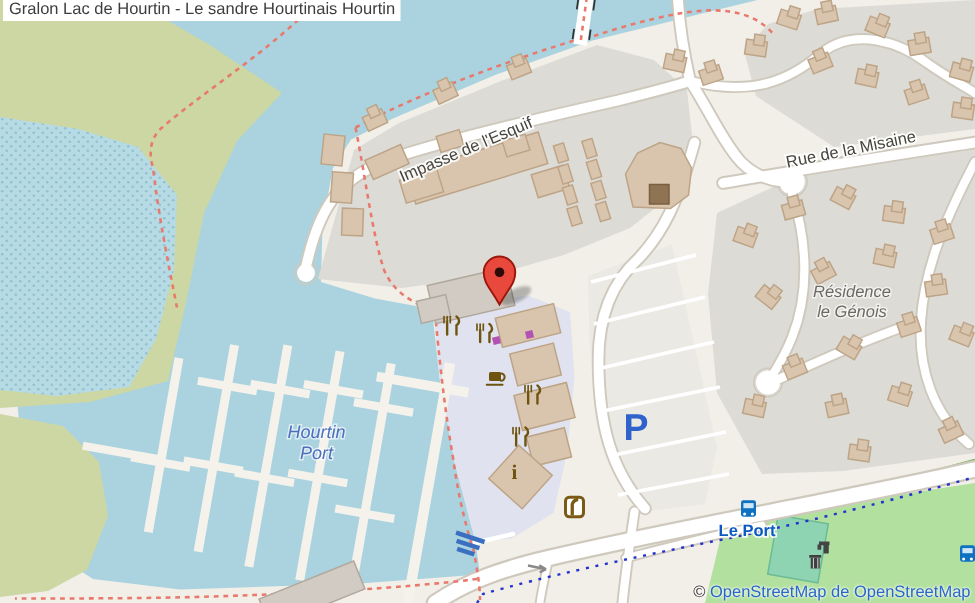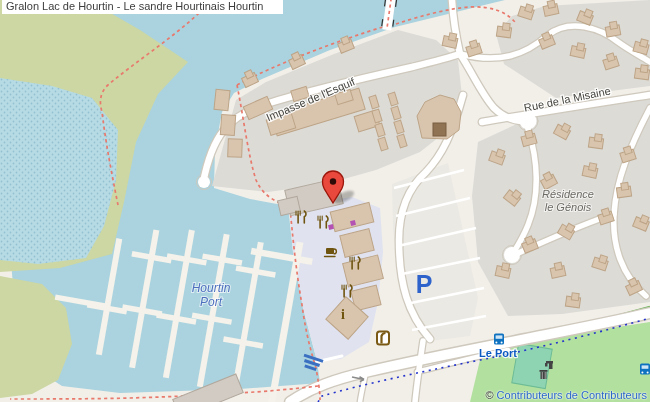--- a/index.html
+++ b/index.html
@@ -3,21 +3,21 @@
 <meta charset="utf-8">
 <style>
   html,body{margin:0;padding:0;}
   .stage{
     position:relative;width:650px;height:402px;overflow:hidden;
     font-family:"Liberation Sans",sans-serif;background:#f2efe9;
   }
   .stage svg{position:absolute;left:0;top:0;}
   .title-bar{
     position:absolute;left:2px;top:0;z-index:6;background:#ffffff;
-    color:#3d3d3d;font-size:11px;line-height:13px;padding:0 20px 1px 4px;
+    color:#3d3d3d;font-size:11px;line-height:13px;padding:0 4px 1px 4px;
     white-space:nowrap;
   }
   .attribution{
     position:absolute;right:3px;bottom:1px;z-index:6;font-size:11px;
     color:#333;white-space:nowrap;
     text-shadow:0 0 2px #fff,0 0 2px #fff;
   }
   .attribution .link{color:#2a66c8;}
   text{font-family:"Liberation Sans",sans-serif;}
   .street{fill:#45443f;font-size:11px;paint-order:stroke;stroke:rgba(255,255,255,.85);stroke-width:2.6px;}
@@ -312,15 +312,15 @@
 
   <g>
     <ellipse cx="344" cy="197" rx="11" ry="4.5" fill="#000" opacity="0.25" filter="url(#soft)" transform="rotate(-26 344 197)"></ellipse>
     <path d="M333,203 C326,191 322.5,188.5 322.5,181.5 A10.5,10.5 0 1 1 343.5,181.5 C343.5,188.5 340,191 333,203 Z" fill="#e9493d" stroke="#9b170c" stroke-width="1.3"></path>
     <circle cx="333" cy="181.5" r="3.2" fill="#2c0b08"></circle>
   </g>
 </svg>
 
 <div class="title-bar">Gralon Lac de Hourtin - Le sandre Hourtinais Hourtin</div>
 
-<div class="attribution"><span>©</span> <span class="link">Contributeurs de Contributeurs</span></div>
+<div class="attribution"><span>©</span> <span class="link">OpenStreetMap de OpenStreetMap</span></div>
 
 </div>
 
 </body></html>

